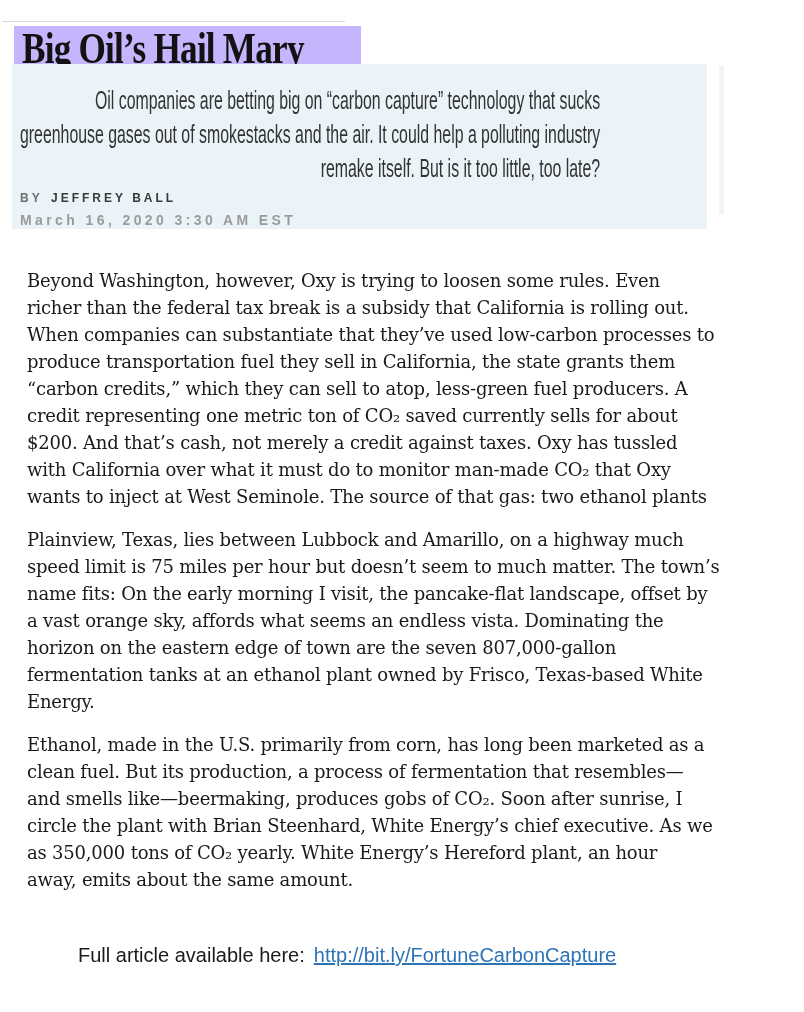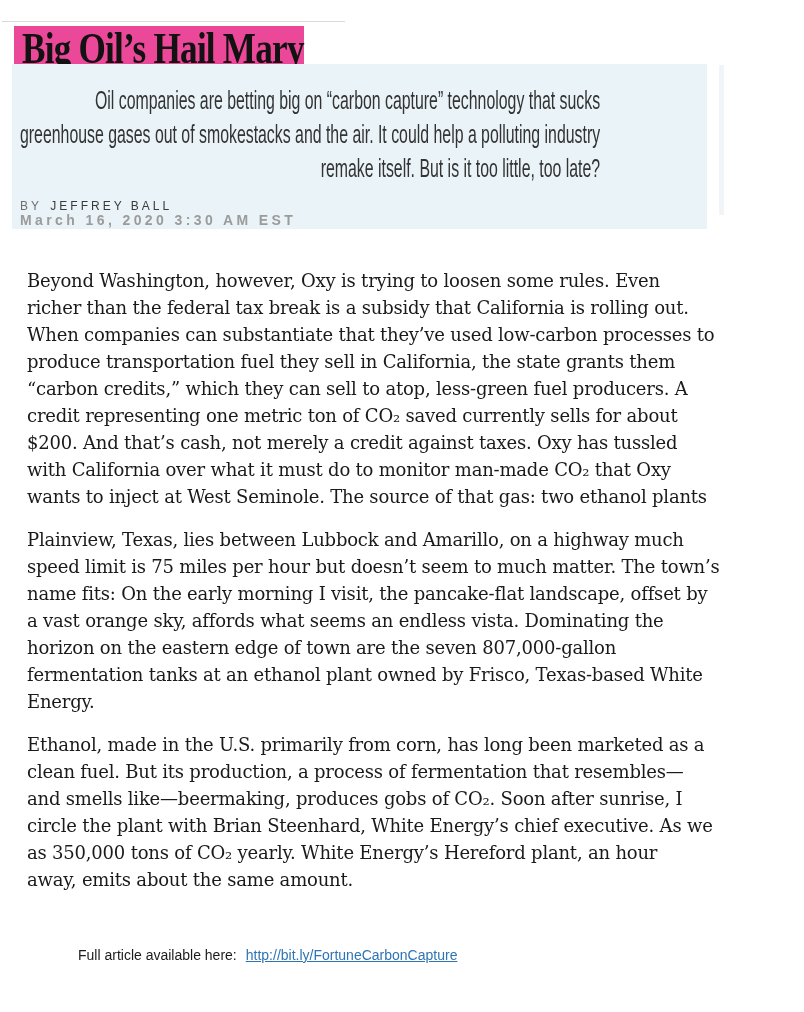--- a/index.html
+++ b/index.html
@@ -12,22 +12,22 @@
   }
 
   .top-rule {
     position:absolute; left:2px; top:21px;
     width:343px; height:1px; background:#d9d9d9;
   }
 
   
   .title-box {
     position:absolute; left:14px; top:26px;
-    width:290px; height:38px;
-    background:#ec4899;
+    width:347px; height:38px;
+    background:#c4b5fd;
   }
   .title-box h1 {
     position:absolute; left:8px; top:1px; margin:0;
     font-family:"Liberation Serif", serif;
     font-weight:700; font-size:44px; line-height:44px;
     color:#121212; white-space:nowrap;
     letter-spacing:-1px;
     transform:scaleX(0.80); transform-origin:0 0;
   }
 
@@ -40,23 +40,22 @@
   }
   .deck { position:absolute; left:8px; top:19px; }
   .deck .line {
     font-size:26px; line-height:34px; color:#333333;
     white-space:nowrap;
     transform:scaleX(0.61); transform-origin:0 50%;
   }
 
   .byline {
     position:absolute; left:8px; top:127px;
-    font-weight:400; font-size:12px; letter-spacing:3px;
+    font-weight:700; font-size:12px; letter-spacing:3px;
     white-space:nowrap;
-    margin-top:8px;
   }
   .byline .prefix { color:#6f6f6f; margin-right:2px; }
   .byline .author { color:#3a3a3a; }
 
   .pub-date {
     position:absolute; left:8px; top:148px;
     font-weight:700; font-size:14px; letter-spacing:3.4px;
     color:#9b9b9b; white-space:nowrap;
   }
 
@@ -71,21 +70,21 @@
   .para .line {
     font-family:"DejaVu Serif", serif;
     font-size:18px; line-height:27px;
     letter-spacing:-0.2px;
     color:#1a1a1a; white-space:nowrap;
   }
 
   
   footer {
     position:absolute; left:78px; top:946px;
-    font-size:14px; line-height:18px; color:#1b1b1b;
+    font-size:20px; line-height:18px; color:#1b1b1b;
     white-space:nowrap;
   }
   footer a {
     color:#2e74b5; text-decoration:underline; margin-left:9px;
     cursor:pointer;
   }
 </style>
 </head>
 <body>
 

